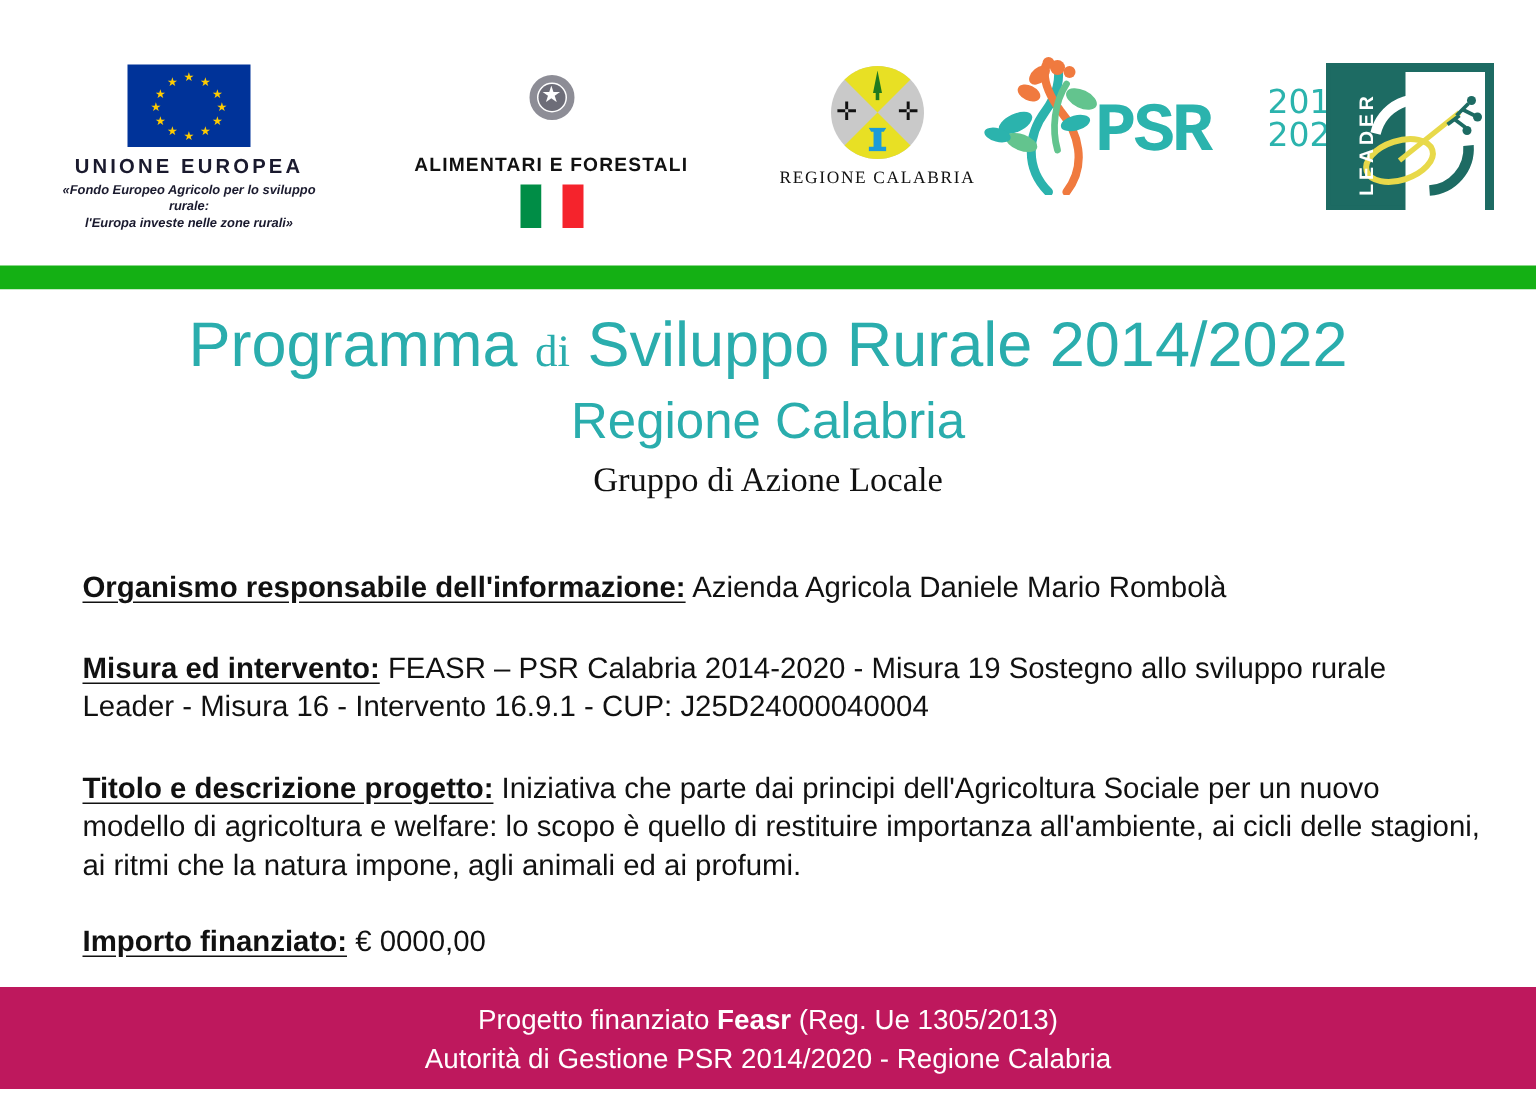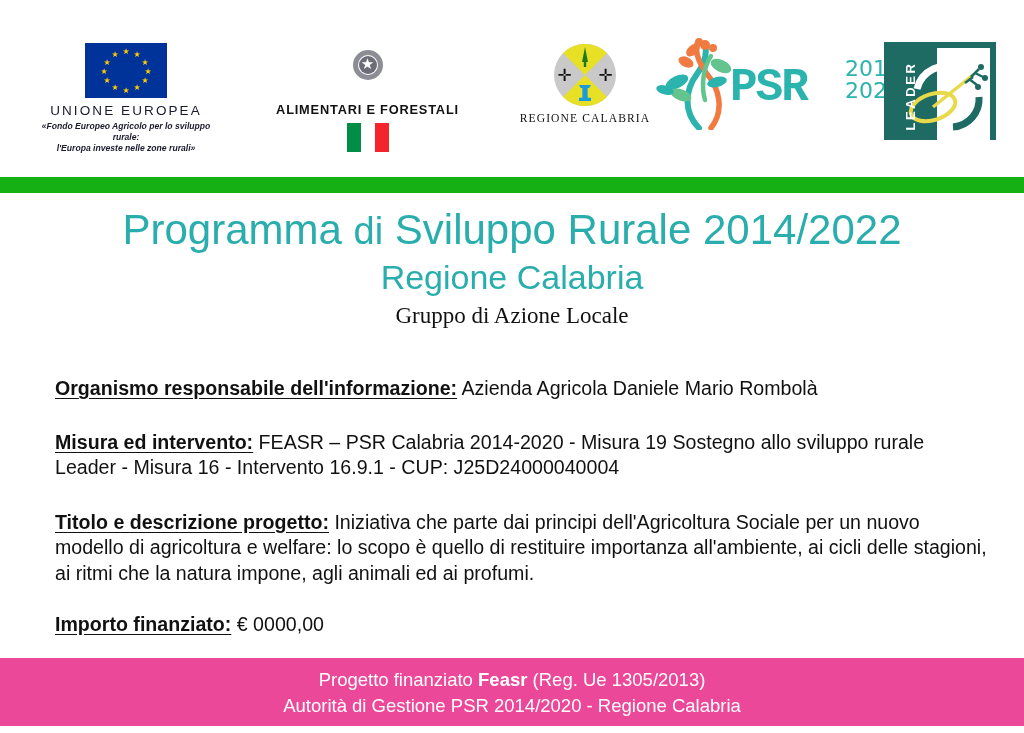--- a/index.html
+++ b/index.html
@@ -41,21 +41,21 @@
   #eu-flag .star {
     position: absolute;
     color: #FFCC00;
     font-size: 8px;
     line-height: 8px;
     width: 8px;
     height: 8px;
     text-align: center;
   }
   #logo-eu .eu-title {
-    font-weight: normal;
+    font-weight: bold;
     font-size: 13.5px;
     letter-spacing: 2.1px;
     margin-top: 5px;
     color: #1a1a2e;
   }
   #logo-eu .eu-sub {
     font-size: 8.6px;
     font-weight: bold;
     font-style: italic;
     line-height: 11px;
@@ -241,21 +241,21 @@
     background: #ffffff;
   }
 
   #title-block { text-align: center; padding-top: 12px; }
   #title-line1 {
     font-size: 42px;
     color: #2aadad;
     line-height: 50px;
     white-space: nowrap;
   }
-  #title-line1 .thin { font-size: 38px; }
+  #title-line1 .thin { font-size: 30px; font-family: Liberation Serif, serif; }
   #title-line2 {
     font-size: 34px;
     color: #2aadad;
     line-height: 42px;
   }
   #title-line3 {
     font-size: 23px;
     color: #111111;
     line-height: 32px;
     margin-top: 2px;
@@ -278,21 +278,21 @@
   #p-misura    { margin-top: 28px; }
   #p-titolo    { margin-top: 29px; }
   #p-importo   { margin-top: 26px; }
 
   
   #footer {
     position: absolute;
     left: 0; top: 658px;
     width: 1024px;
     height: 68px;
-    background: #ec4899;
+    background: #be185d;
     color: #ffffff;
     text-align: center;
   }
   #footer .f-line {
     font-size: 18.5px;
     line-height: 26px;
   }
   #footer .f-line:first-child { padding-top: 9px; }
   #footer b { font-weight: bold; }
   #footer-bottom-strip {

